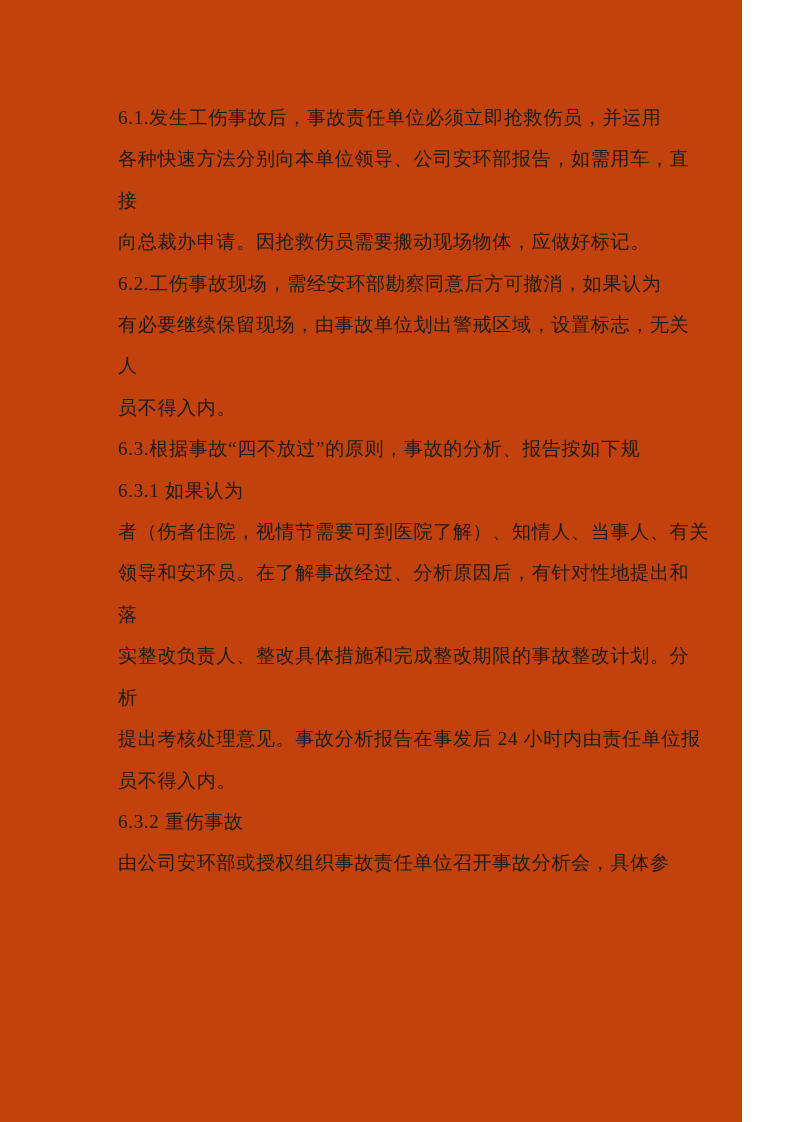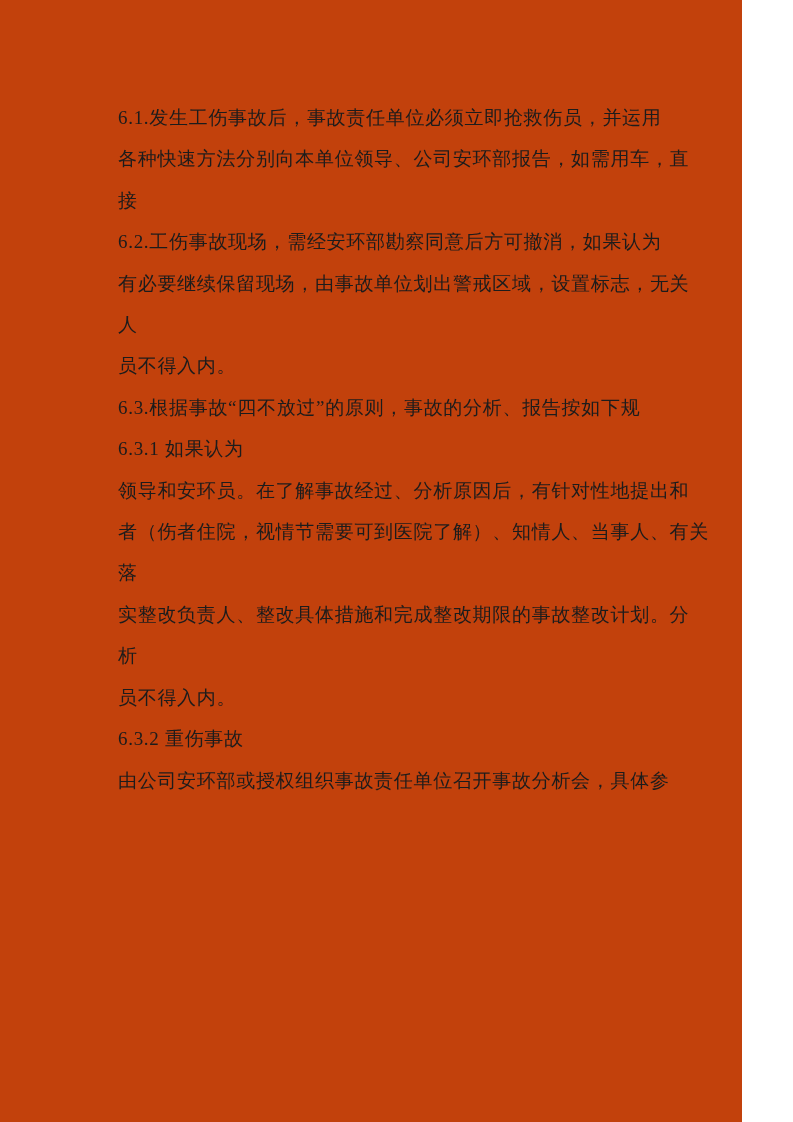--- a/index.html
+++ b/index.html
@@ -33,28 +33,30 @@
   }
 </style>
 </head>
 <body style="color: rgb(28, 28, 28);">
 
 <div class="page">
   <div class="text-block">
     <p class="doc-line">6.1.发生工伤事故后，事故责任单位必须立即抢救伤员，并运用</p>
     <p class="doc-line">各种快速方法分别向本单位领导、公司安环部报告，如需用车，直</p>
     <p class="doc-line">接</p>
+    <p class="doc-line">向总裁办申请。因抢救伤员需要搬动现场物体，应做好标记。</p>
     <p class="doc-line">6.2.工伤事故现场，需经安环部勘察同意后方可撤消，如果认为</p>
     <p class="doc-line">有必要继续保留现场，由事故单位划出警戒区域，设置标志，无关</p>
     <p class="doc-line">人</p>
     <p class="doc-line">员不得入内。</p>
     <p class="doc-line">6.3.根据事故“四不放过”的原则，事故的分析、报告按如下规</p>
     <p class="doc-line">6.3.1 如果认为</p>
+    <p class="doc-line">者（伤者住院，视情节需要可到医院了解）、知情人、当事人、有关</p>
     <p class="doc-line">领导和安环员。在了解事故经过、分析原因后，有针对性地提出和</p>
-    <p class="doc-line">者（伤者住院，视情节需要可到医院了解）、知情人、当事人、有关</p>
     <p class="doc-line">落</p>
     <p class="doc-line">实整改负责人、整改具体措施和完成整改期限的事故整改计划。分</p>
     <p class="doc-line">析</p>
+    <p class="doc-line">提出考核处理意见。事故分析报告在事发后 24 小时内由责任单位报</p>
     <p class="doc-line">员不得入内。</p>
     <p class="doc-line">6.3.2 重伤事故</p>
     <p class="doc-line">由公司安环部或授权组织事故责任单位召开事故分析会，具体参</p>
   </div>
 </div>
 
 </body></html>

